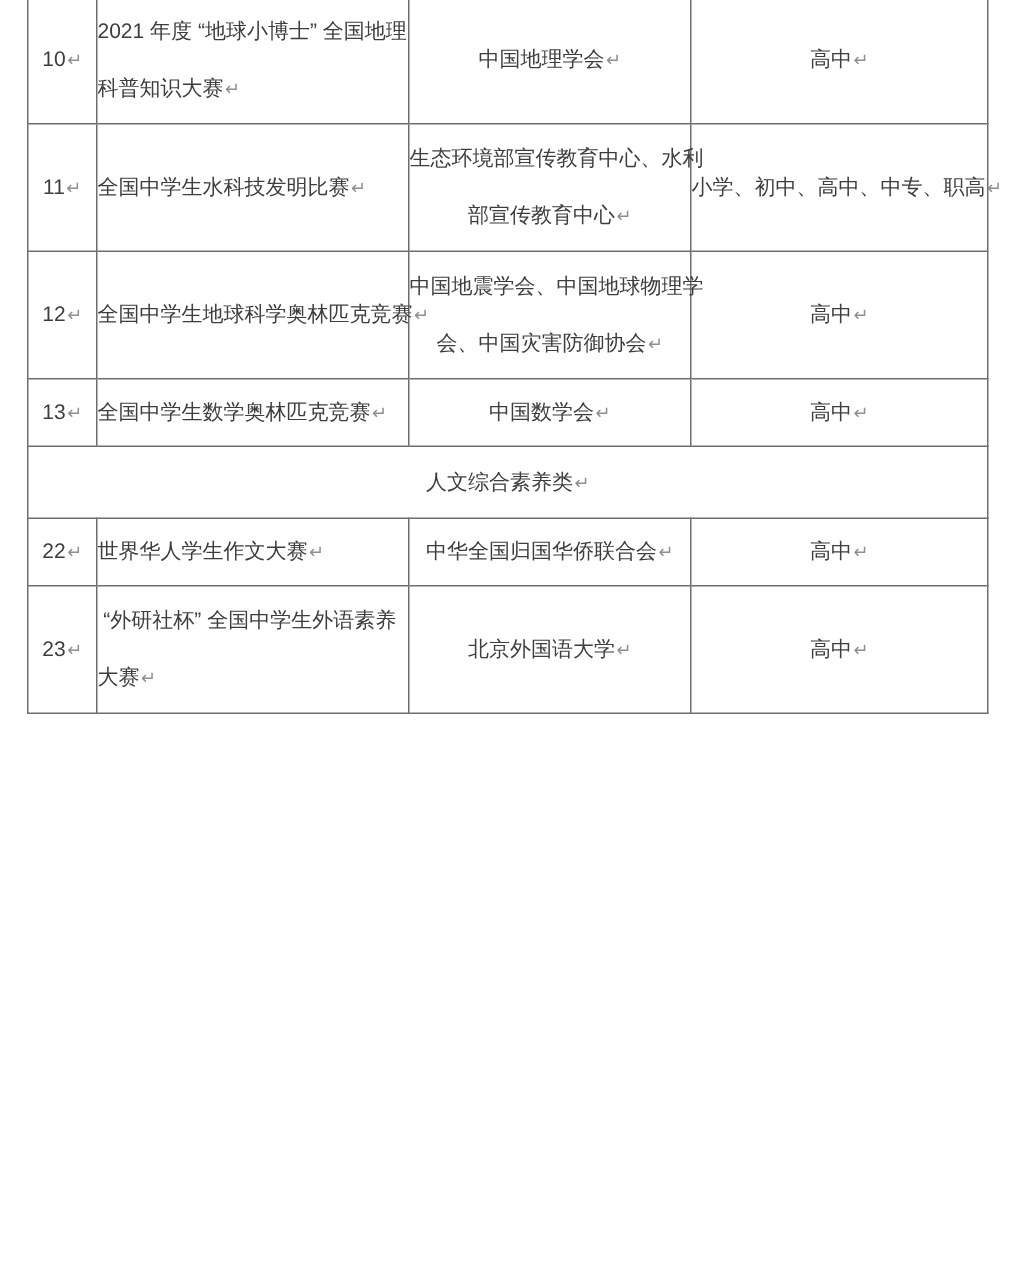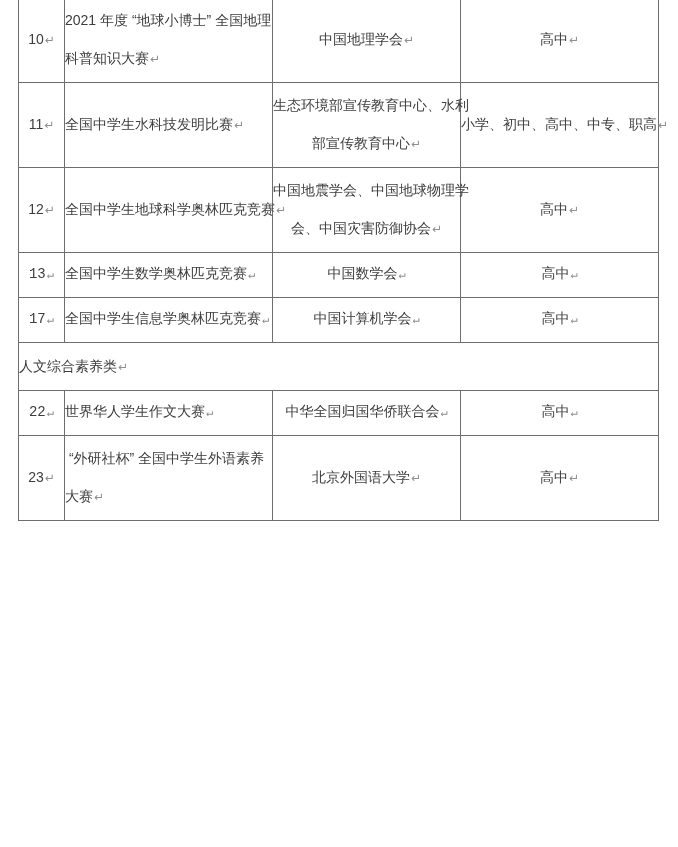--- a/index.html
+++ b/index.html
@@ -22,28 +22,28 @@
     font-size:14px;
     line-height:38px;
     color:var(--text-color,#3d3d3d);
     vertical-align:middle;
     white-space:pre;
     overflow:visible;
     padding:0;
   }
   
   table.comp-table tr:first-child td{border-top:none;}
-  tr.r-single{height:45px;font-family:Liberation Mono, monospace;}
+  tr.r-single{height:45px;}
   tr.r-tall{height:85px;}
   tr.r-section{height:48px;}
   td.col-num{text-align:center;}
   td.col-name{text-align:left;padding-left:2px;}
   td.col-org{text-align:center;}
   td.col-levels{text-align:center;}
-  td.col-section{text-align:left;padding-left:16px;margin-top:36px;}
+  td.col-section{text-align:center;padding-left:16px;margin-top:36px;}
   .mark{
     font-size:12px;
     color:var(--mark-color,#8f8f8f);
     margin-left:1px;
   }
 </style>
 </head>
 <body>
 
 <div class="page" style="background: rgb(255, 255, 255);">
@@ -75,26 +75,20 @@
           <td class="col-org">中国地震学会、中国地球物理学
 会、中国灾害防御协会<span class="mark">↵</span></td>
           <td class="col-levels">高中<span class="mark">↵</span></td>
         </tr>
         <tr class="r-single">
           <td class="col-num">13<span class="mark">↵</span></td>
           <td class="col-name">全国中学生数学奥林匹克竞赛<span class="mark">↵</span></td>
           <td class="col-org">中国数学会<span class="mark">↵</span></td>
           <td class="col-levels">高中<span class="mark">↵</span></td>
         </tr>
-        <tr class="r-single">
-          <td class="col-num">17<span class="mark">↵</span></td>
-          <td class="col-name">全国中学生信息学奥林匹克竞赛<span class="mark">↵</span></td>
-          <td class="col-org">中国计算机学会<span class="mark">↵</span></td>
-          <td class="col-levels">高中<span class="mark">↵</span></td>
-        </tr>
         <tr class="r-section">
           <td colspan="4" class="col-section">人文综合素养类<span class="mark">↵</span></td>
         </tr>
         <tr class="r-single">
           <td class="col-num">22<span class="mark">↵</span></td>
           <td class="col-name">世界华人学生作文大赛<span class="mark">↵</span></td>
           <td class="col-org">中华全国归国华侨联合会<span class="mark">↵</span></td>
           <td class="col-levels">高中<span class="mark">↵</span></td>
         </tr>
         <tr class="r-tall">

